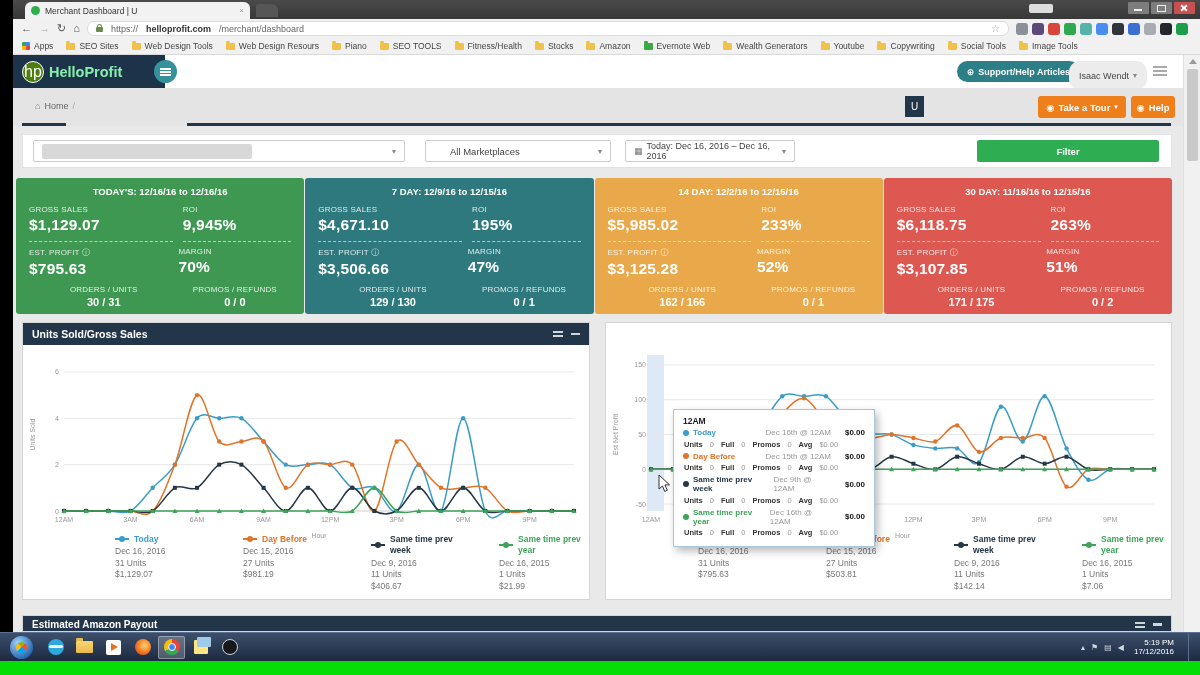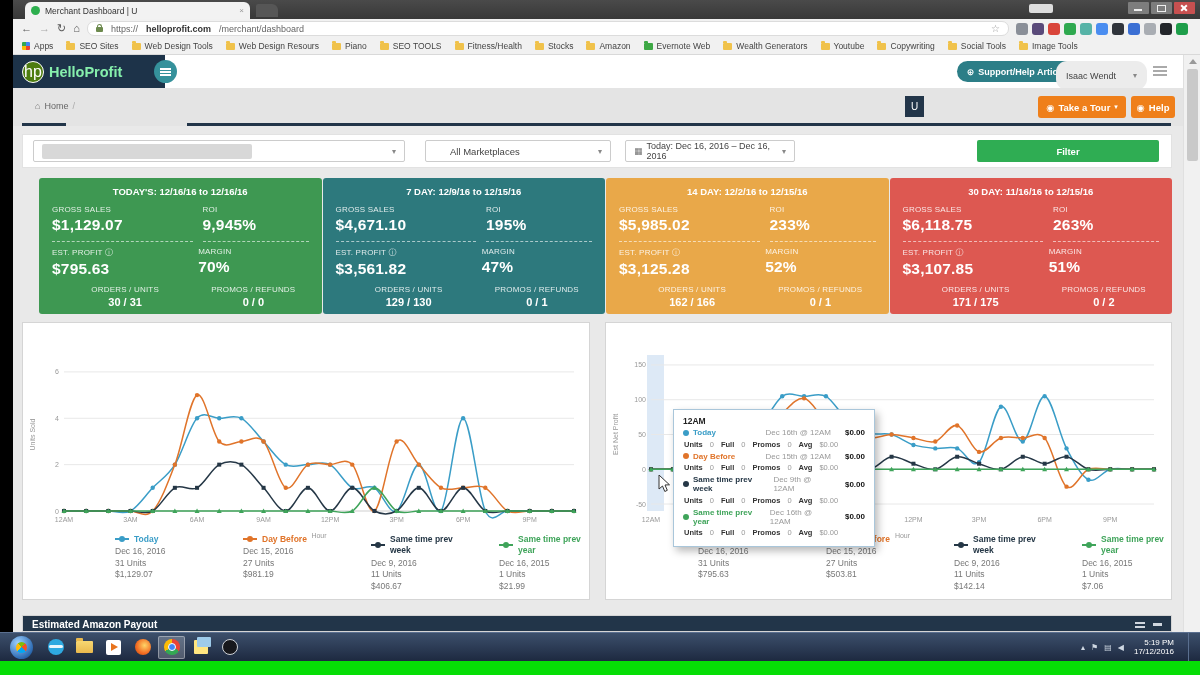--- a/index.html
+++ b/index.html
@@ -53,21 +53,21 @@
   .navbar{position:absolute;left:0;top:0;right:0;height:33px;background:#fff;}
   .logoblock{position:absolute;left:0;top:0;width:152px;height:33px;background:#1d3349;display:flex;align-items:center;padding-left:9px;box-sizing:border-box;}
   .hp{width:22px;height:22px;border-radius:50%;background:#4d7c0f;color:#fff;font-size:16px;font-weight:normal;
       display:flex;align-items:center;justify-content:center;border:1.5px solid #fff;box-sizing:border-box;}
   .brand{color:#86efac;font-weight:bold;font-size:14.5px;margin-left:5px;}
   .tealcirc{position:absolute;left:141px;top:5px;width:23px;height:23px;border-radius:50%;background:#35919b;z-index:2;}
   .bars:before{content:"";position:absolute;left:6px;top:8px;width:11px;height:2px;background:#fff;box-shadow:0 3px 0 #fff,0 6px 0 #fff;}
   .support{position:absolute;right:103px;top:6px;height:21px;background:#2c7e87;border-radius:11px;color:#fff;font-size:9px;
            font-weight:bold;display:flex;align-items:center;padding:0 10px;gap:4px;}
   .userpill{position:absolute;right:36px;top:6px;height:29px;background:#ececec;border-radius:11px;font-size:9px;color:#444;
-            display:flex;align-items:center;padding:0 10px;gap:17px;}
+            display:flex;align-items:center;padding:0 10px;gap:4px;}
   .navmenu{position:absolute;right:14px;top:11px;width:16px;height:12px;}
   .navmenu:before{content:"";position:absolute;left:0;top:0;width:14px;height:1.8px;background:#aaa;box-shadow:0 4px 0 #aaa,0 8px 0 #aaa;}
 
   .subnav{position:absolute;left:0;top:33px;right:0;height:38px;background:#e4e4e4;}
   .crumb{position:absolute;left:22px;top:13px;font-size:9px;color:#666;display:flex;gap:4px;align-items:center;}
   .ul-short{position:absolute;left:9px;bottom:0;width:44px;height:3px;background:#223549;}
   .ul-long{position:absolute;left:174px;right:12px;bottom:0;height:3px;background:#223549;}
   .searchbox{position:absolute;left:892px;top:8px;width:19px;height:21px;background:#223549;color:#fff;font-size:10px;
              display:flex;align-items:center;justify-content:center;}
   .obtn{position:absolute;top:8px;height:22px;background:#ef7f1a;border-radius:3px;color:#fff;font-size:9.5px;font-weight:bold;
@@ -77,21 +77,21 @@
   .filterbar{position:absolute;left:9px;top:79px;right:11px;height:34px;background:#fff;border:1px solid #e2e2e2;box-sizing:border-box;}
   .sel{position:absolute;top:5px;height:22px;background:#fff;border:1px solid #ccc;border-radius:2px;font-size:9.5px;color:#444;
        display:flex;align-items:center;padding:0 8px;box-sizing:border-box;}
   .sel .caret{margin-left:auto;color:#888;font-size:8px;}
   #sel-merchant{left:10px;width:372px;} #sel-marketplace{left:402px;width:186px;padding-left:24px;} #sel-date{left:602px;width:170px;font-size:9px;}
   .blur-blob{width:210px;height:15px;background:#d8d8d8;border-radius:2px;}
   .filter-btn{position:absolute;right:12px;top:5px;width:182px;height:22px;background:#2fad53;border-radius:2px;color:#fff;
               font-size:9.5px;font-weight:bold;display:flex;align-items:center;justify-content:center;}
 
   
-  .cards{position:absolute;left:26px;top:123px;right:11px;display:flex;gap:1px;}
+  .cards{position:absolute;left:3px;top:123px;right:11px;display:flex;gap:1px;}
   .card{flex:1;height:136px;border-radius:3px;color:#fff;padding:7px 13px;box-sizing:border-box;}
   .card-title{text-align:center;font-size:9.5px;font-weight:bold;margin:1px 0 8px;}
   .card-row{display:flex;}
   .c-left{width:57%;} .c-right{width:43%;}
   .card-row.sep .c-left,.card-row.sep .c-right{border-bottom:1px dashed rgba(255,255,255,.6);padding-bottom:7px;margin-bottom:5px;}
   .card-row.sep .c-left{margin-right:10px;}
   .lbl{font-size:8px;opacity:.85;margin-bottom:2px;letter-spacing:.2px;}
   .val{font-size:15.5px;font-weight:bold;letter-spacing:.2px;}
   .info{font-size:8px;opacity:.9;}
   .bot{display:flex;text-align:center;margin-top:7px;}
@@ -387,21 +387,21 @@
               <div class="val">$4,671.10</div>
             </div>
             <div class="c-right">
               <div class="lbl">ROI</div>
               <div class="val">195%</div>
             </div>
           </div>
           <div class="card-row">
             <div class="c-left">
               <div class="lbl"><span>EST. PROFIT</span> <span class="info">ⓘ</span></div>
-              <div class="val">$3,561.82</div>
+              <div class="val">$3,506.66</div>
             </div>
             <div class="c-right">
               <div class="lbl">MARGIN</div>
               <div class="val">47%</div>
             </div>
           </div>
           <div class="bot">
             <div class="c-left">
               <div class="lbl">ORDERS / UNITS</div>
               <div class="bval">129 / 130</div>
@@ -476,20 +476,26 @@
             </div>
             <div class="c-right">
               <div class="lbl">PROMOS / REFUNDS</div>
               <div class="bval">0 / 2</div>
             </div>
           </div>
         </div>
       </div>
 
     <div class="panel" id="panel-left">
+      <div class="phead">
+        <span>Units Sold/Gross Sales</span>
+        <span class="sp"></span>
+        <span class="ic-swap"></span>
+        <span class="ic-min"></span>
+      </div>
       <div class="chart-wrap"><svg width="556" height="190">
             <line x1="36" y1="162" x2="546" y2="162" stroke="#cfcfcf"></line>
             <text x="31" y="164.5" text-anchor="end" font-size="7" fill="#999">0</text>
             <line x1="36" y1="115.63636363636364" x2="546" y2="115.63636363636364" stroke="#e8e8e8"></line>
             <text x="31" y="118.13636363636364" text-anchor="end" font-size="7" fill="#999">2</text>
             <line x1="36" y1="69.27272727272728" x2="546" y2="69.27272727272728" stroke="#e8e8e8"></line>
             <text x="31" y="71.77272727272728" text-anchor="end" font-size="7" fill="#999">4</text>
             <line x1="36" y1="22.909090909090896" x2="546" y2="22.909090909090896" stroke="#e8e8e8"></line>
             <text x="31" y="25.409090909090896" text-anchor="end" font-size="7" fill="#999">6</text>
             <text x="36" y="173" text-anchor="middle" font-size="7" fill="#999">12AM</text>

